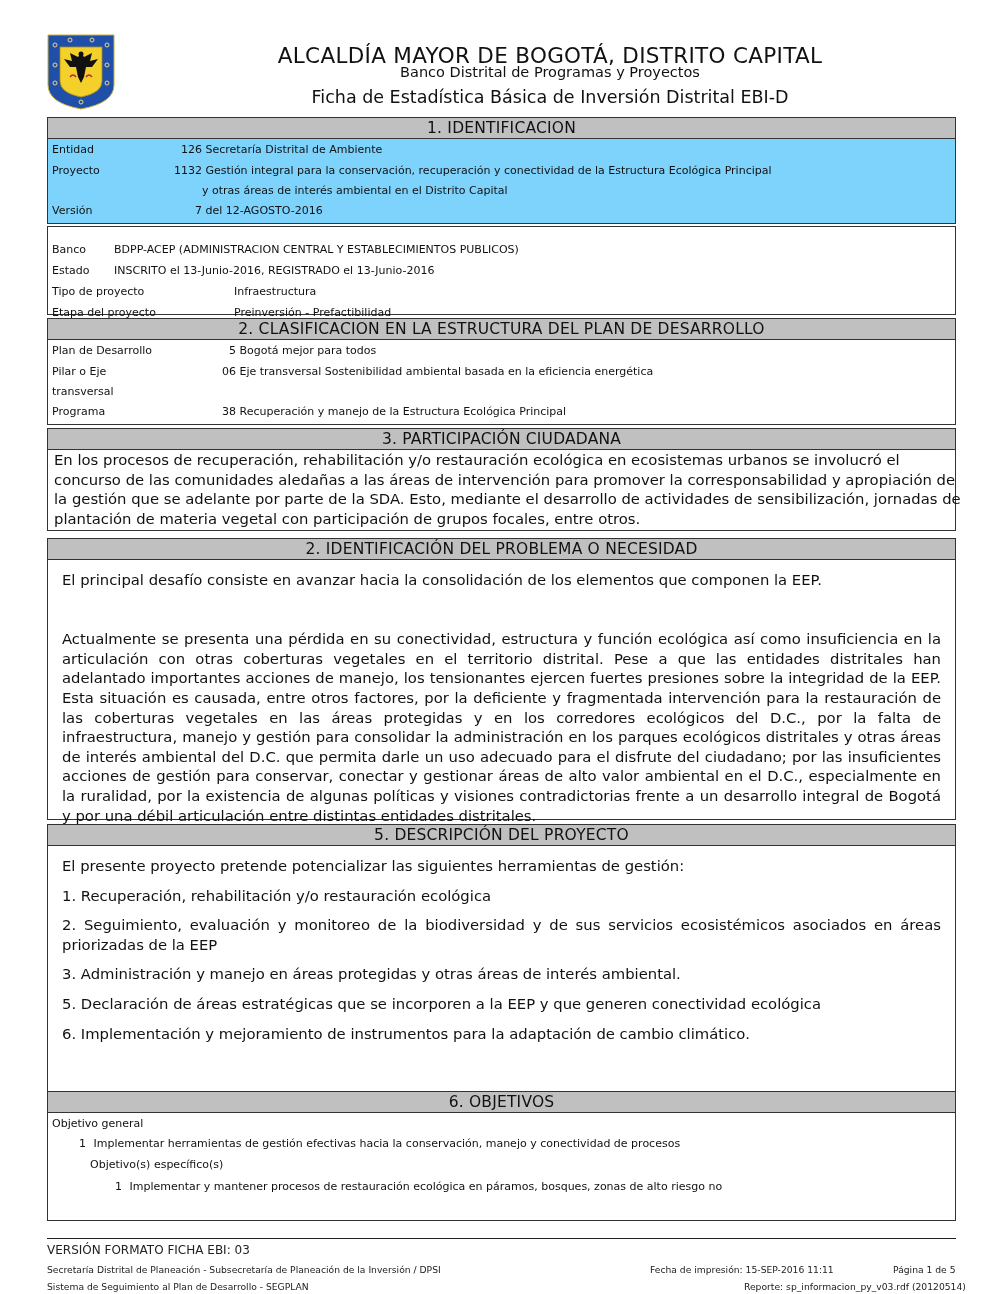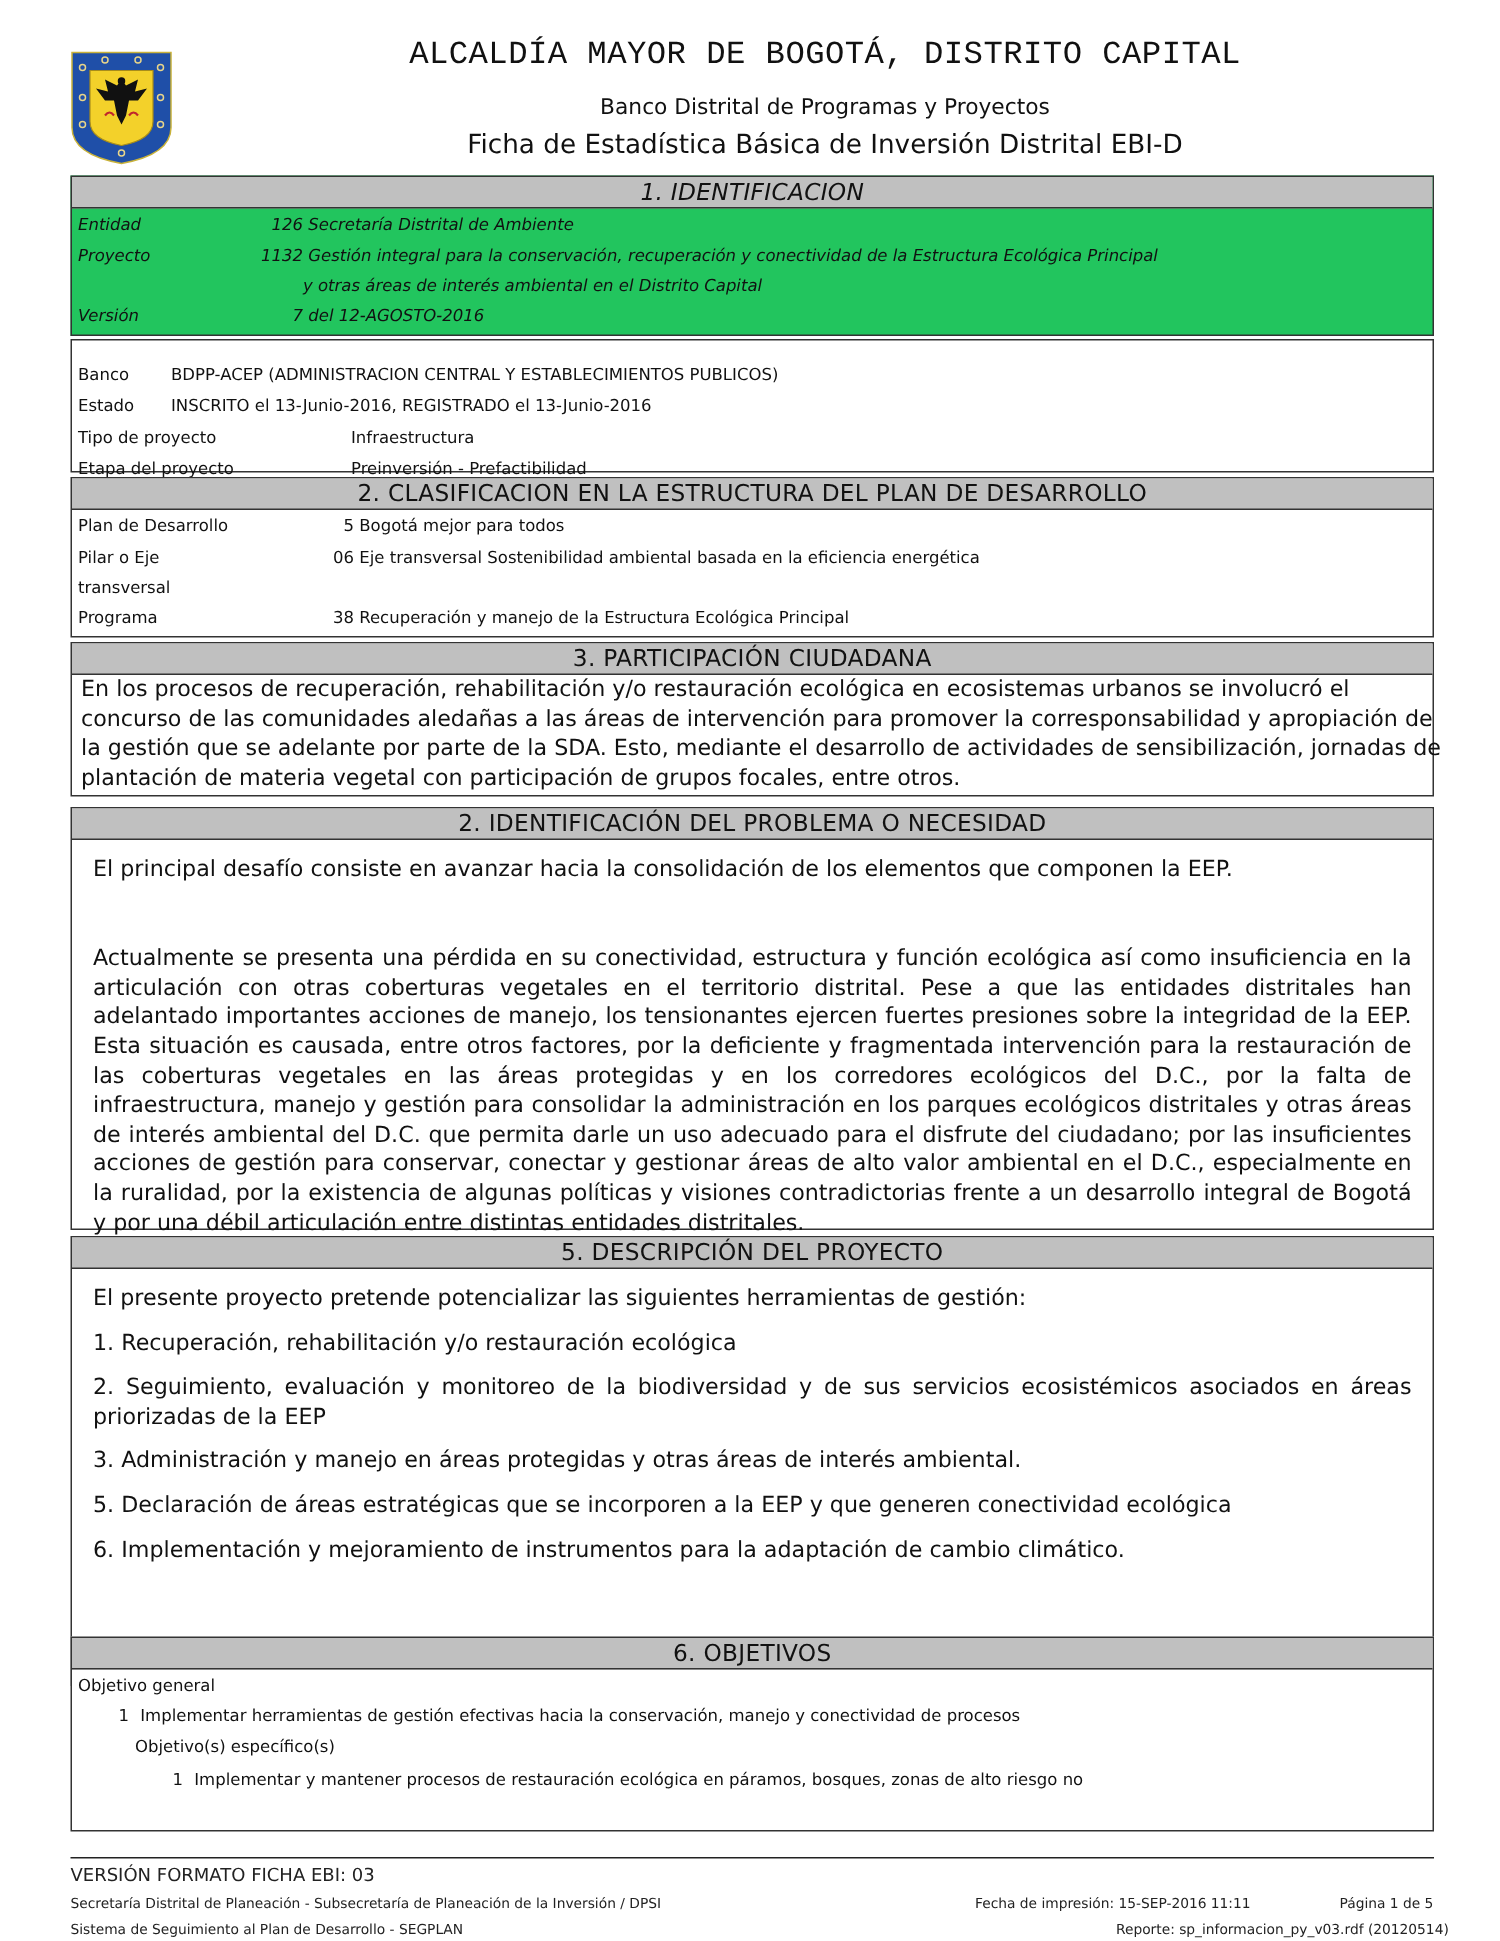--- a/index.html
+++ b/index.html
@@ -1,25 +1,25 @@
 <!DOCTYPE html>
 <html><head>
 <meta charset="utf-8">
 <style>
   html, body { margin: 0; padding: 0; background: #ffffff; }
   body { width: 1000px; height: 1294px; position: relative; overflow: hidden;
          font-family: "DejaVu Sans", sans-serif; color: #111; }
   .logo { position: absolute; left: 46px; top: 33px; width: 70px; height: 78px; }
   .hdr { position: absolute; left: 130px; right: 30px; text-align: center; white-space: nowrap; }
-  .hdr.t1 { top: 25px; font-size: 21.5px; letter-spacing: 0.3px; font-family: Liberation Mono, monospace; }
+  .hdr.t1 { top: 43px; font-size: 21.5px; letter-spacing: 0.3px; }
   .hdr.t2 { top: 64px; font-size: 14.5px; }
   .hdr.t3 { top: 87px; font-size: 17.5px; }
 
   .box { position: absolute; left: 47px; width: 909px; border: 1.5px solid #333; box-sizing: border-box; background: #fff; }
-  .box.grey { background: #22c55e; font-style: italic; }
+  .box.grey { background: #7dd3fc; }
   .sec-head { background: #c0c0c0; border-bottom: 1.5px solid #333; text-align: center;
               font-size: 15.5px; height: 20px; line-height: 20px; letter-spacing: 0.2px; }
   .row { font-size: 11px; line-height: 21px; padding-left: 4px; white-space: nowrap; position: relative; }
   .lbl { display: inline-block; }
   .para { font-size: 14.8px; line-height: 19.6px; padding: 0 4px; text-align: justify; }
   .para.nj { text-align: left; }
   .para p { margin: 10px; }
   .gap { height: 19.6px; }
 
   .footer-line { position: absolute; left: 47px; top: 1238px; width: 909px; height: 0; border-top: 1.5px solid #222; }

